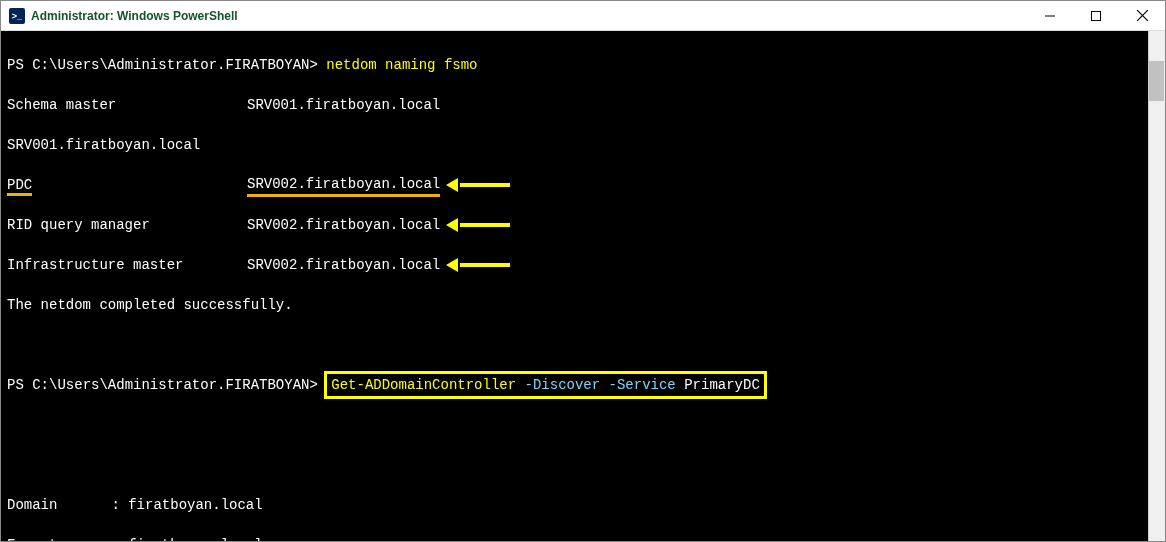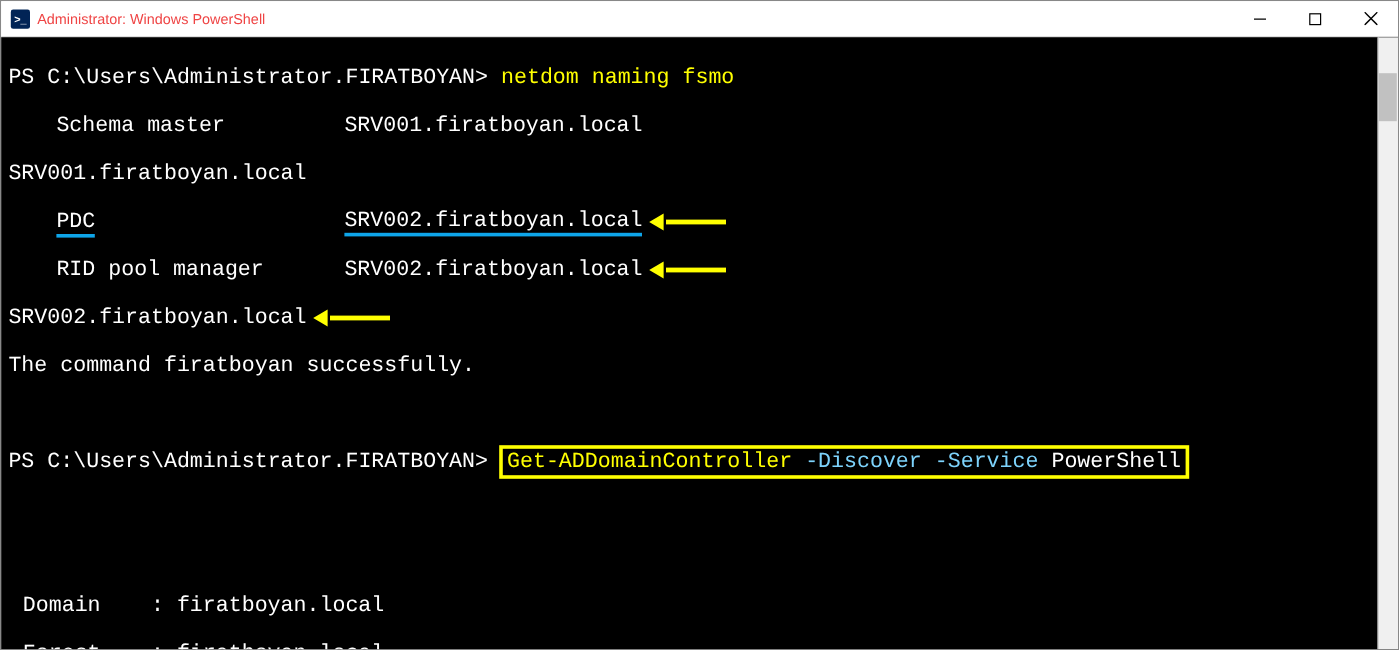--- a/index.html
+++ b/index.html
@@ -46,21 +46,22 @@
       justify-content: center;
       font-size: 9px;
       color: #fff;
       font-weight: bold;
       font-family: Arial, sans-serif;
       border-radius: 2px;
     }
     .title-text {
       font-family: 'Segoe UI', Tahoma, sans-serif;
       font-size: 12px;
-      color: #ef4444;
+      color: #14532d;
+      font-weight: bold;
     }
     .win-controls {
       display: flex;
     }
     .win-btn {
       width: 46px;
       height: 29px;
       display: flex;
       align-items: center;
       justify-content: center;
@@ -71,21 +72,21 @@
     }
     .win-btn .box-icon {
       width: 10px;
       height: 10px;
       border: 1px solid #000;
     }
     .terminal {
       flex: 1;
       background: #000000;
       color: #cccccc;
-      font-size: 18px;
+      font-size: 14px;
       line-height: 20px;
       padding: 4px 6px 4px 6px;
       position: relative;
       overflow: hidden;
     }
     .terminal-content {
       position: relative;
       white-space: pre;
       font-family: Consolas, 'Courier New', monospace;
     }
@@ -104,21 +105,21 @@
       top: 30px;
       width: 15px;
       height: 40px;
       background: #c1c1c1;
     }
     .cmd-yellow { color: #ffff00; }
     .white { color: #ffffff; }
     .gray-param { color: #7dd3fc; }
     .row { display: flex; align-items: center; height: 20px; }
     .underline-yellow {
-      border-bottom: 3px solid #0ea5e9;
+      border-bottom: 3px solid #eab308;
       padding-bottom: 0;
     }
     .arrow {
       display: inline-block;
       position: relative;
       width: 56px;
       height: 14px;
       margin-left: 14px;
     }
     .arrow::before {
@@ -140,22 +141,22 @@
       border-right: 12px solid #ffff00;
       border-top: 7px solid transparent;
       border-bottom: 7px solid transparent;
     }
     .box-yellow {
       border: 3px solid #ffff00;
       display: inline-block;
       padding: 1px 4px 1px 4px;
       margin-left: -2px;
     }
-    .col1 { display:inline-block; min-width: 240px; margin-left: 40px; }
-    .colk { display:inline-block; min-width: 96px; margin-left: 12px; }
+    .col1 { display:inline-block; min-width: 240px; }
+    .colk { display:inline-block; min-width: 96px; }
   </style>
 </head>
 <body>
 
 <div class="window">
 
   <div class="titlebar">
     <div class="title-left">
       <div class="ps-icon">&gt;_</div>
       <div class="title-text">Administrator: Windows PowerShell</div>
@@ -177,25 +178,25 @@
       </div>
     </div>
   </div>
 
   <div class="terminal">
     <div class="terminal-content">
 <div class="row"><span class="white">PS </span><span class="white">C:\Users\Administrator.FIRATBOYAN</span><span class="white">&gt;</span><span> </span><span class="cmd-yellow">netdom naming fsmo</span></div>
 <div class="row"><span class="col1 white">Schema master</span><span class="white">SRV001.firatboyan.local</span></div>
 <div class="row"><span class="white">SRV001.firatboyan.local</span></div>
 <div class="row"><span class="col1 white"><span class="underline-yellow">PDC</span></span><span class="white underline-yellow">SRV002.firatboyan.local</span><span class="arrow"></span></div>
-<div class="row"><span class="col1 white">RID pool manager</span><span class="white">SRV002.firatboyan.local</span><span class="arrow"></span></div>
-<div class="row"><span class="white">SRV002.firatboyan.local</span><span class="arrow"></span></div>
-<div class="row"><span class="white">The command firatboyan successfully.</span></div>
+<div class="row"><span class="col1 white">RID query manager</span><span class="white">SRV002.firatboyan.local</span><span class="arrow"></span></div>
+<div class="row"><span class="col1 white">Infrastructure master</span><span class="white">SRV002.firatboyan.local</span><span class="arrow"></span></div>
+<div class="row"><span class="white">The netdom completed successfully.</span></div>
 <div class="row"></div>
-<div class="row"><span class="white">PS </span><span class="white">C:\Users\Administrator.FIRATBOYAN</span><span class="white">&gt;</span><span> </span><span class="box-yellow"><span class="cmd-yellow">Get-ADDomainController</span><span class="gray-param"> -Discover </span><span class="gray-param">-Service </span><span class="white">PowerShell</span></span></div>
+<div class="row"><span class="white">PS </span><span class="white">C:\Users\Administrator.FIRATBOYAN</span><span class="white">&gt;</span><span> </span><span class="box-yellow"><span class="cmd-yellow">Get-ADDomainController</span><span class="gray-param"> -Discover </span><span class="gray-param">-Service </span><span class="white">PrimaryDC</span></span></div>
 <div class="row"></div>
 <div class="row"></div>
 <div class="row"><span class="white colk">Domain</span><span class="white"> : </span><span class="white">firatboyan.local</span></div>
 <div class="row"><span class="white colk">Forest</span><span class="white"> : </span><span class="white">firatboyan.local</span></div>
 
 
 
 
 
 

